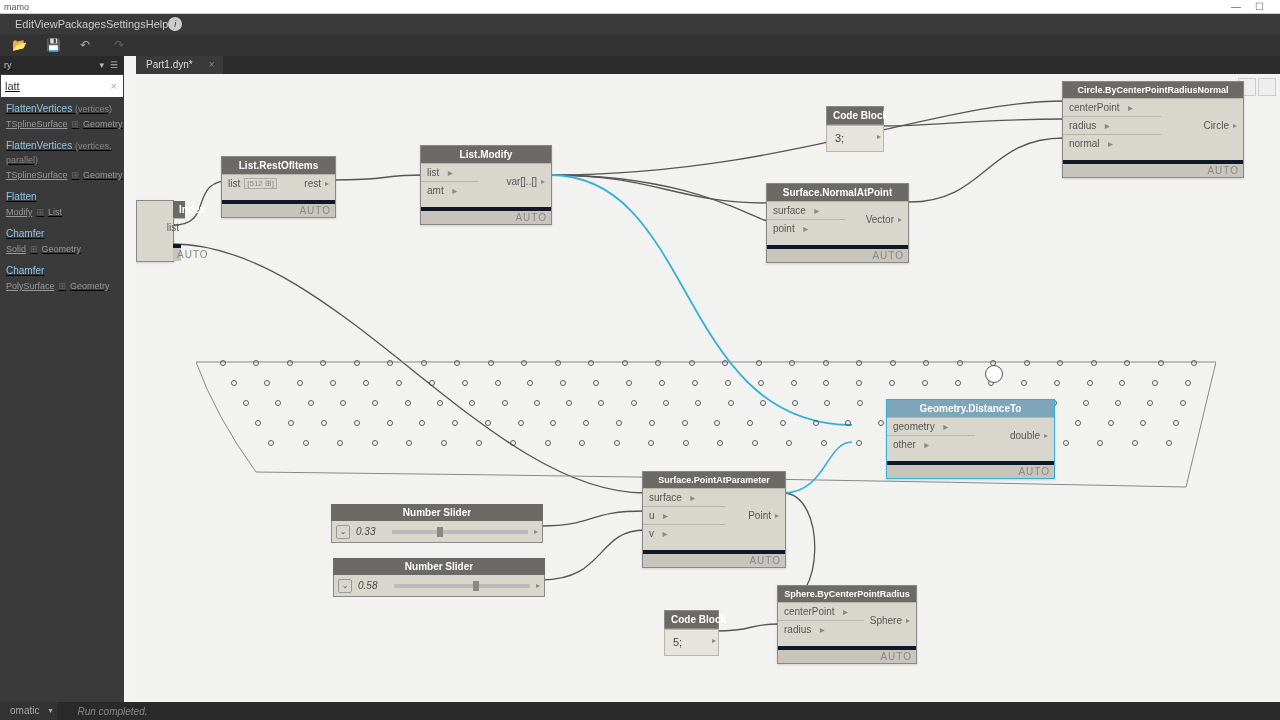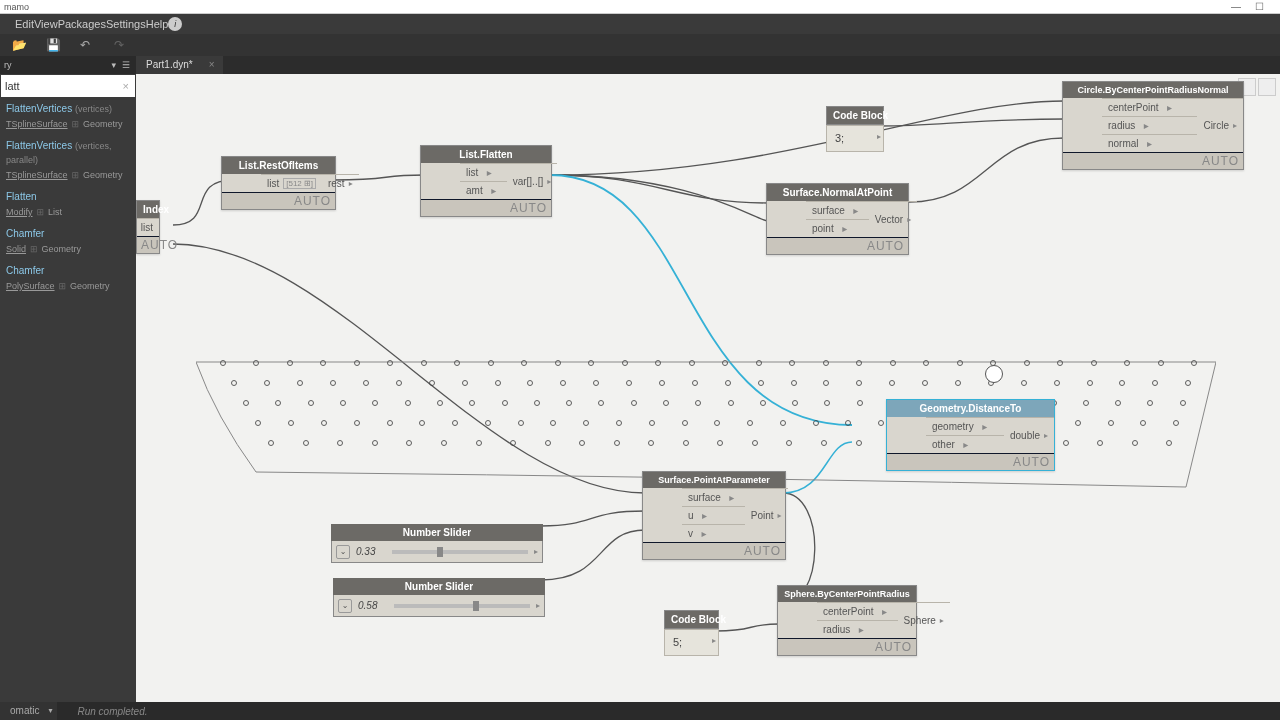--- a/index.html
+++ b/index.html
@@ -4,21 +4,21 @@
 <style>
 * { margin:0; padding:0; box-sizing:border-box; font-family:Arial,sans-serif; }
 body { width:1280px; height:720px; overflow:hidden; background:#f4f4f4; position:relative; }
 .titlebar { height:14px; background:#fff; border-bottom:1px solid #ccc; font-size:9px; color:#555; padding-left:4px; line-height:14px; position:relative; }
 .titlebar .win-btns { position:absolute; right:2px; top:0; display:flex; gap:14px; font-size:10px; color:#666; }
 .menubar { height:20px; background:#3a3a3a; display:flex; align-items:center; padding-left:15px; font-size:11px; color:#ccc; }
 .menubar span { cursor:pointer; }
 .info-icon { width:14px; height:14px; border-radius:50%; background:#ccc; color:#333; text-align:center; line-height:14px; font-size:9px; font-style:italic; }
 .toolbar { height:22px; background:#333; display:flex; align-items:center; padding-left:12px; gap:20px; }
 .toolbar .ico { width:14px; height:14px; color:#aaa; font-size:12px; }
-.left-col { position:absolute; left:0; top:56px; width:136px; background:#3a3a3a; bottom:18px; }
+.left-col { position:absolute; left:0; top:56px; width:124px; background:#3a3a3a; bottom:18px;text-decoration:underline; }
 .tabstrip { height:18px; background:#2a2a2a; display:flex; align-items:center; color:#bbb; font-size:9px; position:relative; }
 .tabstrip .tab-icons { position:absolute; right:6px; display:flex; gap:6px; }
 .searchbox { height:22px; background:#fff; margin:1px; display:flex; align-items:center; padding:0 4px; font-size:11px; color:#333; position:relative; }
 .searchbox .clr { position:absolute; right:6px; color:#aaa; font-size:11px; }
 .lib-list { padding:4px 6px; font-size:10px; color:#ddd; line-height:14px; }
 .lib-item { margin-bottom:8px; }
 .lib-item .fn { color:#8cc8e8; }
 .lib-item .dim { color:#888; font-size:9px; }
 .lib-item .path { color:#999; font-size:9px; margin-top:1px; }
 .lib-item .path .sep { color:#666; margin:0 4px; }
@@ -27,34 +27,34 @@
 .doc-tab .close-x { position:absolute; right:8px; color:#888; font-size:10px; }
 .canvas { position:absolute; left:136px; right:0; top:74px; bottom:18px; background:#f2f2f0; overflow:hidden; }
 .statusbar { position:absolute; left:0; right:0; bottom:0; height:18px; background:#2a2a2a; display:flex; align-items:center; font-size:10px; color:#aaa; }
 .statusbar .mode { background:#333; padding:0 18px 0 10px; height:18px; line-height:18px; margin-right:20px; position:relative; }
 .statusbar .mode:after { content:'▾'; position:absolute; right:5px; font-size:8px; }
 .statusbar .msg { font-style:italic; color:#888; }
 
 
 .node { position:absolute; background:#d9d6ce; border:1px solid #888; font-size:10px; box-shadow:0 1px 2px rgba(0,0,0,.15); }
 .node-title { background:#6c6a66; color:#fff; font-size:10px; font-weight:bold; padding:3px 6px; text-align:center; white-space:nowrap; }
-.node-body { display:flex;padding-left:39px; }
+.node-body { display:flex; }
 .node-col { display:flex; flex-direction:column; }
 .port { padding:3px 6px; border-top:1px solid #b8b4aa; display:flex; align-items:center; gap:4px; white-space:nowrap; color:#555; }
 .port.in { justify-content:flex-start; }
 .port.out { justify-content:flex-end; }
 .port .chev { color:#888; font-size:8px; }
 .port .chev.big { font-size:10px; width:14px; text-align:center; }
-.node-foot { background:#c9c5bc; border-top:1px solid #0f172a; font-size:12px; color:#888; text-align:right; padding:1px 4px; letter-spacing:1px; }
+.node-foot { background:#c9c5bc; border-top:4px solid #0f172a; font-size:10px; color:#888; text-align:right; padding:1px 4px; letter-spacing:1px;margin-top:8px; }
 .node.sel { border:1.5px solid #35b1d6; }
 .node.sel .node-title { background:#7da6ba; }
 .codeblock-body { background:#e6e4dc; padding:6px 14px 6px 8px; font-family:Consolas,monospace; font-size:11px; color:#444; position:relative; border:1px solid #b8b4aa; }
 .codeblock-body .out-chev { position:absolute; right:2px; top:6px; color:#888; font-size:8px; }
 
-.slider-node { position:absolute;margin-top:20px; }
+.slider-node { position:absolute; }
 .slider-title { background:#6c6a66; color:#fff; font-size:10px; font-weight:bold; padding:3px 6px; text-align:center; }
 .slider-body { background:#d9d6ce; border:1px solid #888; border-top:none; height:22px; display:flex; align-items:center; padding:0 4px; gap:6px; }
 .slider-body .toggler { width:14px; height:14px; border:1px solid #999; border-radius:2px; text-align:center; font-size:8px; line-height:12px; color:#555; }
 .slider-body .val { font-style:italic; font-size:10px; color:#444; width:30px; }
 .slider-body .track { flex:1; height:4px; background:#bbb; position:relative; }
 .slider-body .thumb { position:absolute; top:-3px; width:6px; height:10px; background:#888; }
 .slider-body .out-chev { font-size:8px; color:#888; }
 
 .preview-grid { position:absolute; left:70px; top:286px; width:1005px; height:125px; opacity:.85; }
 .preview-row { display:flex; justify-content:space-around; }
@@ -155,21 +155,21 @@
     <path d="M 773 128 C 850 128 850 64 928 64" stroke="#555" fill="none" stroke-width="1.3"></path>
     <path d="M 745 52 C 800 52 840 45 928 45" stroke="#555" fill="none" stroke-width="1.3"></path>
     <path d="M 405 452 C 460 452 450 437 509 437" stroke="#555" fill="none" stroke-width="1.3"></path>
     <path d="M 405 506 C 470 506 460 456 509 456" stroke="#555" fill="none" stroke-width="1.3"></path>
     <path d="M 37 170 C 200 170 350 419 509 419" stroke="#555" fill="none" stroke-width="1.3"></path>
     <path d="M 647 419 C 690 419 690 532 643 532" stroke="#555" fill="none" stroke-width="1.3"></path>
     <path d="M 647 419 C 690 419 690 368 716 368" stroke="#35b1d6" fill="none" stroke-width="1.5"></path>
     <path d="M 580 557 C 620 557 610 550 643 550" stroke="#555" fill="none" stroke-width="1.3"></path>
   </svg>
 
-  <div class="node" style="left:0;top:126px;width:24px;">
+  <div class="node" style="left:0;top:126px;width:24px;padding-left:36px;">
     <div class="node-title">Index</div>
     <div class="port out">
         <span>list</span>
       </div>
     <div class="node-foot">AUTO</div>
   </div>
 
   <div class="node" style="left:85px;top:82px;width:115px;">
     <div class="node-title">List.RestOfItems</div>
     <div class="node-body">
@@ -183,21 +183,21 @@
         <div class="port out">
             <span>rest</span>
             <span class="chev">▸</span>
           </div>
       </div>
     </div>
     <div class="node-foot">AUTO</div>
   </div>
 
   <div class="node" style="left:284px;top:71px;width:132px;">
-    <div class="node-title">List.Flatten</div>
+    <div class="node-title">List.Modify</div>
     <div class="node-body">
       <div class="node-col" style="width:58px">
         <div class="port in">
             <span>list</span>
             <span class="chev big">▸</span>
           </div>
         <div class="port in">
             <span>amt</span>
             <span class="chev big">▸</span>
           </div>

